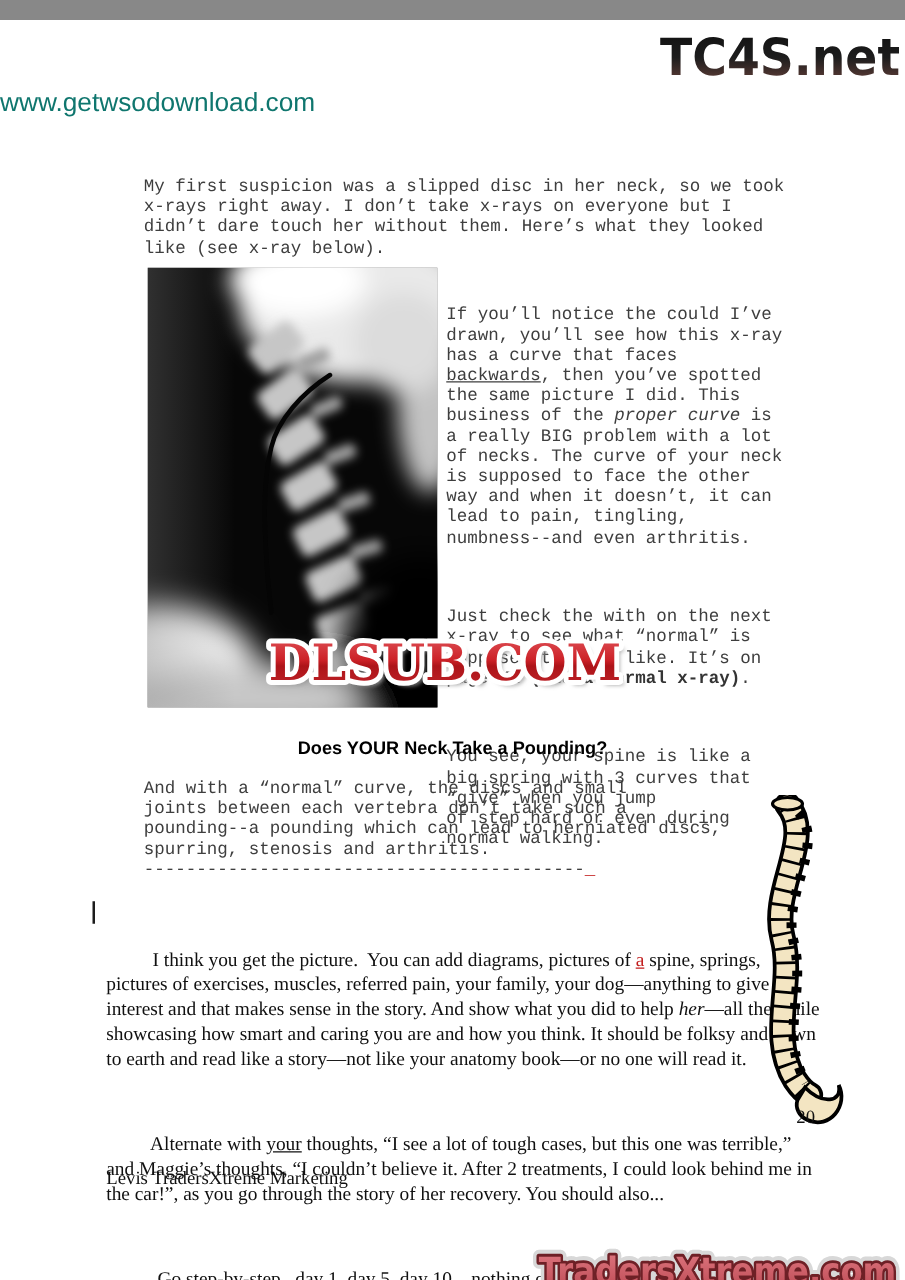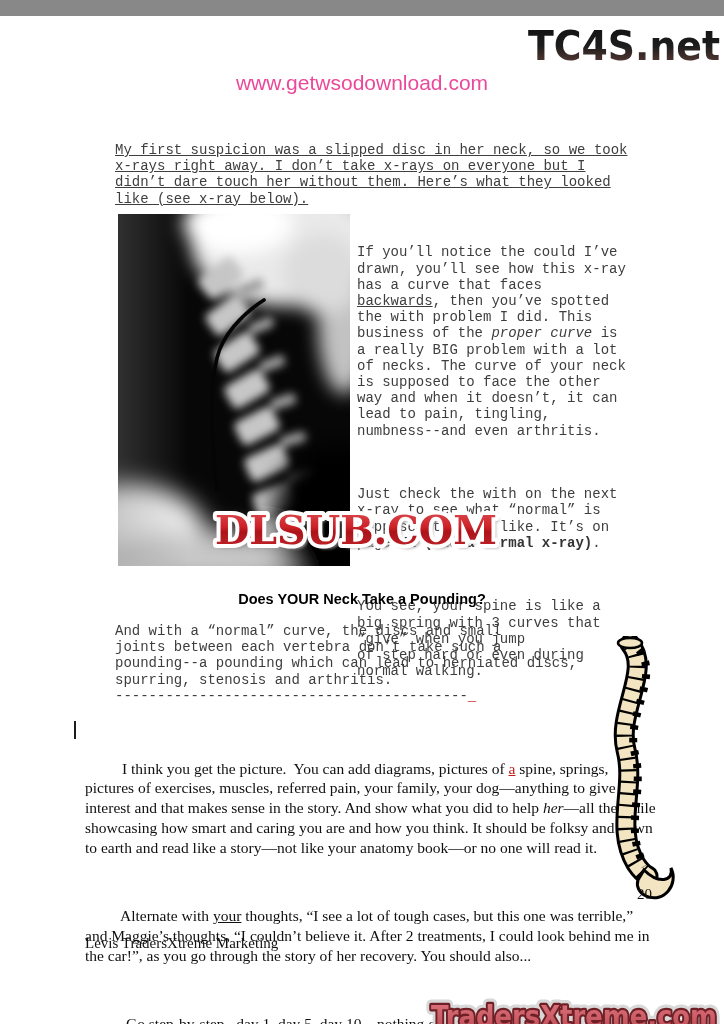--- a/index.html
+++ b/index.html
@@ -9,21 +9,21 @@
   }
   .abs{position:absolute;}
   
   .mono{
     font-family:"Liberation Mono","DejaVu Sans Mono",monospace;
     font-size:14px;line-height:16.2px;color:#3e3e3e;white-space:pre-wrap;
   }
   .mono .u{text-decoration:underline;text-align:center;}
   .mono .i{font-style:italic;}
   .mono b{font-weight:bold;color:#343434;}
-  .intro{left:115px;top:126px;width:545px;text-decoration:underline;}
+  .intro{left:115px;top:126px;width:545px;}
   .sidecol{left:357px;top:196px;width:302px;}
   .sidecol p{margin:0 0 15px 0;}
   .pounding{left:115px;top:607px;width:560px;}
   .red-edit{color:#c21d1d;}
   
   .xray{left:118px;top:198px;width:232px;height:352px;}
   .xray svg{display:block;}
   
   .dlsub{left:208px;top:486px;width:296px;height:56px;z-index:6;}
   
@@ -40,23 +40,23 @@
   .bodytext .ind3{text-indent:41px;margin:0;}
   .bodytext .it{font-style:italic;}
   .bodytext .un{text-decoration:underline;}
   .bodytext .redins{color:#c21d1d;text-decoration:underline;}
   .changebar{left:74px;top:705px;width:2px;height:18px;background:#1c1c1c;}
   
   .spine{left:600px;top:620px;width:104px;height:278px;}
   
   .tc4s{right:2px;top:4px;width:198px;height:48px;}
   .getwso{
-    left:0;top:55px;width:724px;text-align:center;
+    left:0;top:55px;width:724px;
     font-family:"Liberation Sans","DejaVu Sans",sans-serif;
-    font-size:21px;color:#ec4899;cursor:pointer;
+    font-size:21px;color:#0f766e;cursor:pointer;
   }
   .footco{left:85px;top:919px;font-size:15px;color:#111;}
   .footpg{left:637px;top:870px;font-size:15px;color:#111;}
   .traders{left:425px;top:978px;width:298px;height:44px;}
 </style>
 </head>
 <body>
 
 <div class="page">
 
@@ -129,21 +129,21 @@
       <rect width="70" height="352" fill="url(#leftFade)"></rect>
       <path d="M146,86 C124,100 104,122 99,144 C91,176 94,216 96,246 C97,258 98,264 99,276" stroke="#050505" stroke-width="3.6" fill="none" stroke-linecap="round"></path>
     </svg>
   </div>
 
   <div class="abs mono sidecol">
     <p><span>If you’ll notice the could I’ve
 drawn, you’ll see how this x-ray
 has a curve that faces
 </span><span class="u">backwards</span><span>, then you’ve spotted
-the with problem I did. This
+the same picture I did. This
 business of the </span><span class="i">proper curve</span><span> is
 a really BIG problem with a lot
 of necks. The curve of your neck
 is supposed to face the other
 way and when it doesn’t, it can
 lead to pain, tingling,
 numbness--and even arthritis.</span></p>
     <p><span>Just check the with on the next
 x-ray to see what “normal” is
 supposed to look like. It’s on

